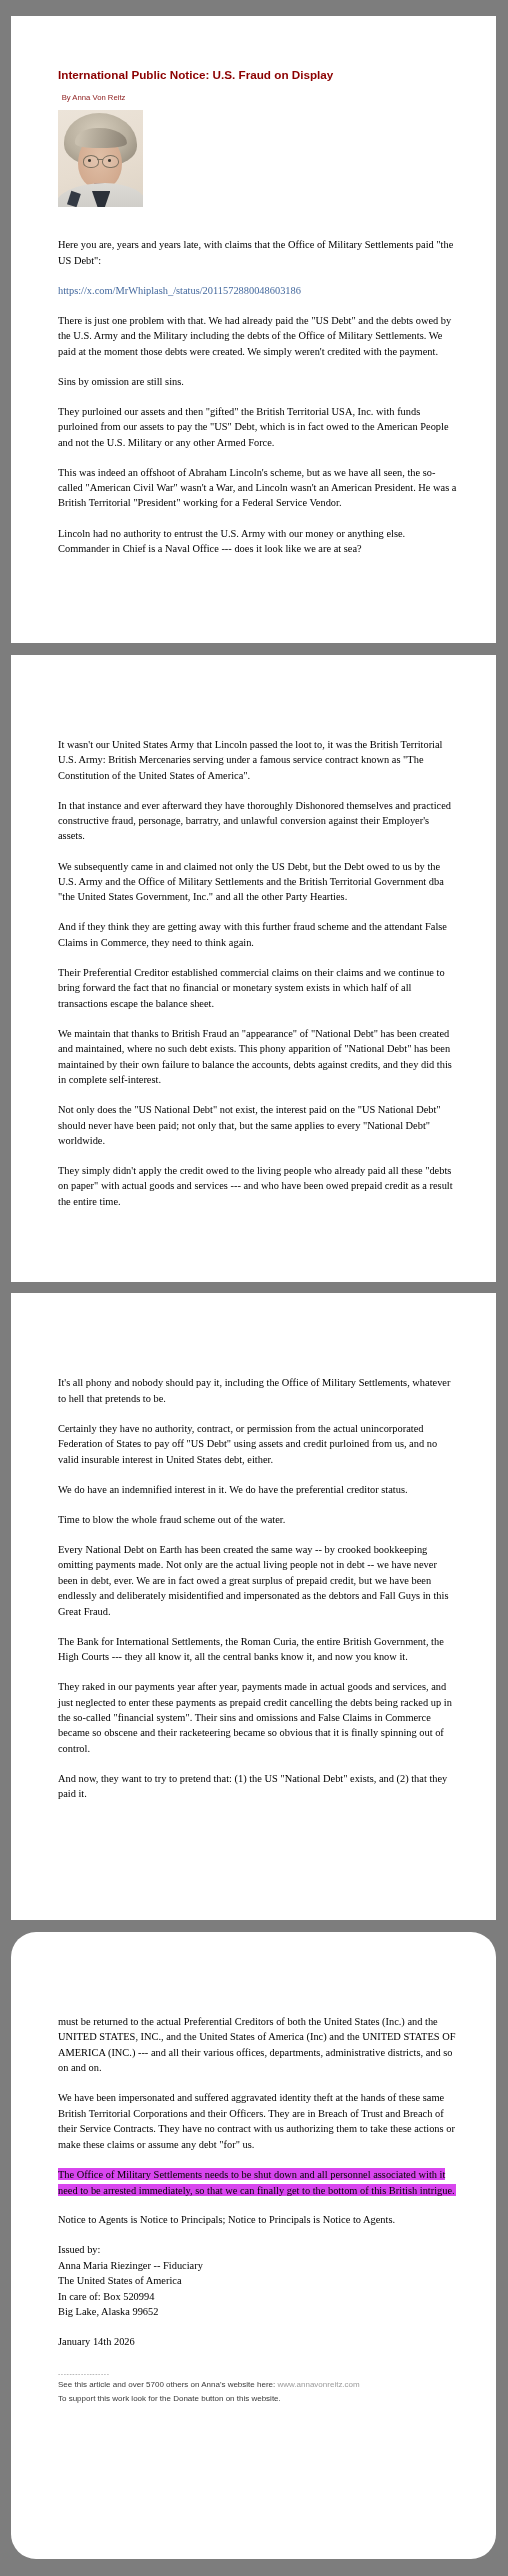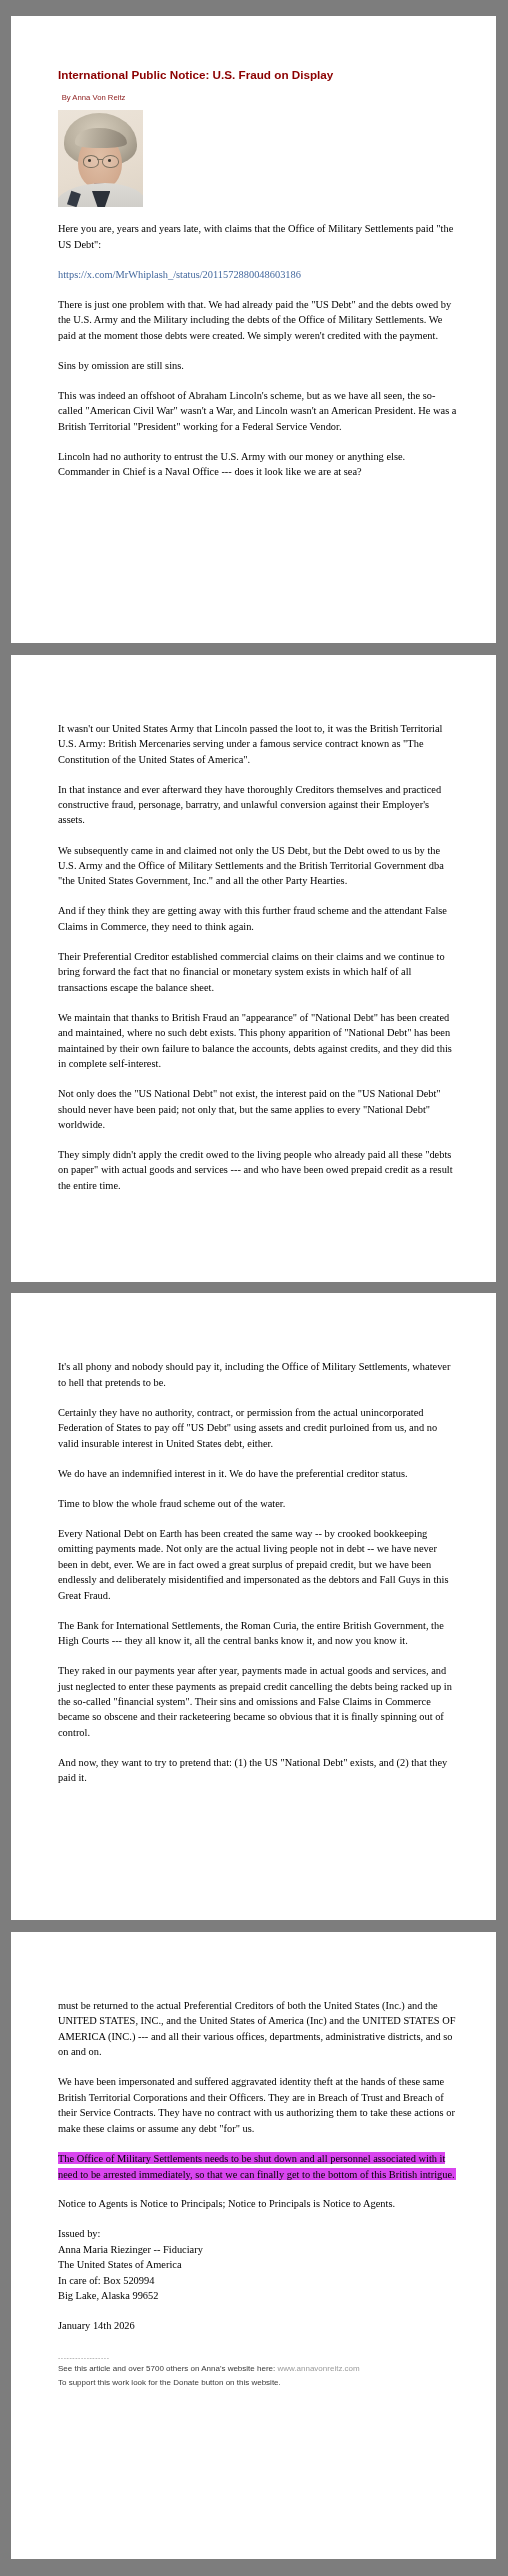--- a/index.html
+++ b/index.html
@@ -17,21 +17,21 @@
   }
   .page {
     width: 485px;
     height: 627px;
     margin: 0 0 11.7px 11px;
     background: #ffffff;
     box-sizing: border-box;
     padding: 52px 39px 18.4px 47px;
     overflow: hidden;
   }
-  .page:last-child { margin-bottom: 0; }
+  .page:last-child { margin-bottom: 0; border-radius: 25px; }
 
   h1.article-title {
     font-family: "Liberation Sans", sans-serif;
     font-size: 11.7px;
     font-weight: bold;
     color: #8b0000;
     margin: 0;
     line-height: 14.7px;
   }
   .byline {
@@ -91,21 +91,21 @@
   .photo .scarf {
     position: absolute; bottom: 0; left: 34px; width: 18.4px; height: 16px;
     background: #2b3038;
     clip-path: polygon(0 0, 100% 0, 70% 100%, 30% 100%);
   }
   .photo .scarf-side {
     position: absolute; bottom: 1.2px; left: 11px; width: 9.8px; height: 13.5px;
     background: #343a44; transform: rotate(18deg);
   }
 
-  .content { margin-top: 14px; }
+  .content { margin-top: 30px; }
   .content p, .page4-content p {
     font-size: 10.4px;
     line-height: 15.4px;
     color: #000;
     margin: 14.7px 0 0 0;
     max-width: 401px;
   }
   .content p:first-child, .page4-content p:first-child { margin-top: 0; }
 
   a.doc-link {
@@ -159,29 +159,30 @@
       <div class="mouth"></div>
       <div class="sweater"></div>
       <div class="scarf-side"></div>
       <div class="scarf"></div>
     </div>
     <div class="content">
         <p>Here you are, years and years late, with claims that the Office of Military Settlements paid "the US Debt":</p>
         <p><a class="doc-link">https://x.com/MrWhiplash_/status/2011572880048603186</a></p>
         <p>There is just one problem with that.  We had already paid the "US Debt" and the debts owed by the U.S. Army and the Military including the debts of the Office of Military Settlements.  We paid at the moment those debts were created. We simply weren't credited with the payment.</p>
         <p>Sins by omission are still sins.</p>
+        <p>They purloined our assets and then "gifted" the British Territorial USA, Inc. with funds purloined from our assets to pay the "US" Debt, which is in fact owed to the American People and not the U.S. Military or any other Armed Force.</p>
         <p>This was indeed an offshoot of Abraham Lincoln's scheme, but as we have all seen, the so-called "American Civil War" wasn't a War, and Lincoln wasn't an American President.  He was a British Territorial "President" working for a Federal Service Vendor.</p>
         <p>Lincoln had no authority to entrust the U.S. Army with our money or anything else.  Commander in Chief is a Naval Office ---  does it look like we are at sea?</p>
       </div>
   </div>
 
   <div class="page">
     <div class="content">
         <p>It wasn't our United States Army that Lincoln passed the loot to, it was the British Territorial U.S. Army: British Mercenaries serving under a famous service contract known as "The Constitution of the United States of America".</p>
-        <p>In that instance and ever afterward they have thoroughly Creditors themselves and practiced constructive fraud, personage, barratry, and unlawful conversion against their Employer's assets.</p>
+        <p>In that instance and ever afterward they have thoroughly Dishonored themselves and practiced constructive fraud, personage, barratry, and unlawful conversion against their Employer's assets.</p>
         <p>We subsequently came in and claimed not only the US Debt, but the Debt owed to us by the U.S. Army and the Office of Military Settlements and the British Territorial Government dba "the United States Government, Inc." and all the other Party Hearties.</p>
         <p>And if they think they are getting away with this further fraud scheme and the attendant False Claims in Commerce, they need to think again.</p>
         <p>Their Preferential Creditor established commercial claims on their claims and we continue to bring forward the fact that no financial or monetary system exists in which half of all transactions escape the balance sheet.</p>
         <p>We maintain that thanks to British Fraud an "appearance" of "National Debt" has been created and maintained, where no such debt exists.  This phony apparition of "National Debt" has been maintained by their own failure to balance the accounts, debts against credits, and they did this in complete self-interest.</p>
         <p>Not only does the "US National Debt" not exist, the interest paid on the "US National Debt" should never have been paid; not only that, but the same applies to every "National Debt" worldwide.</p>
         <p>They simply didn't apply the credit owed to the living people who already paid all these "debts on paper" with actual goods and services --- and who have been owed prepaid credit as a result the entire time.</p>
       </div>
   </div>
 
   <div class="page">

